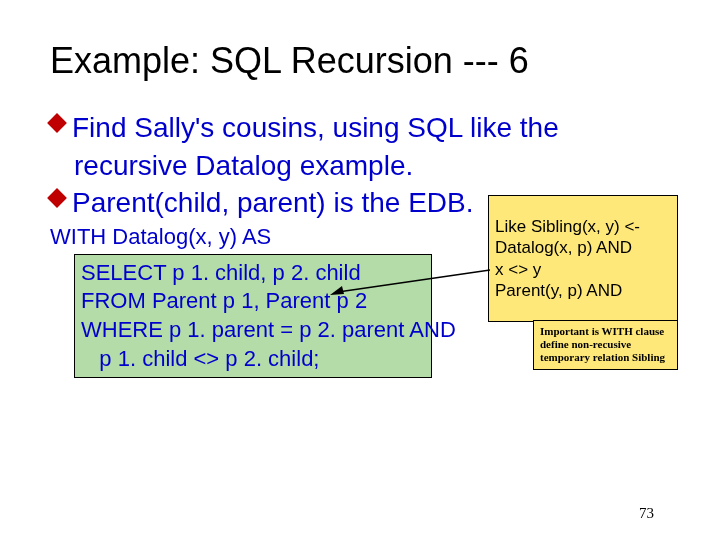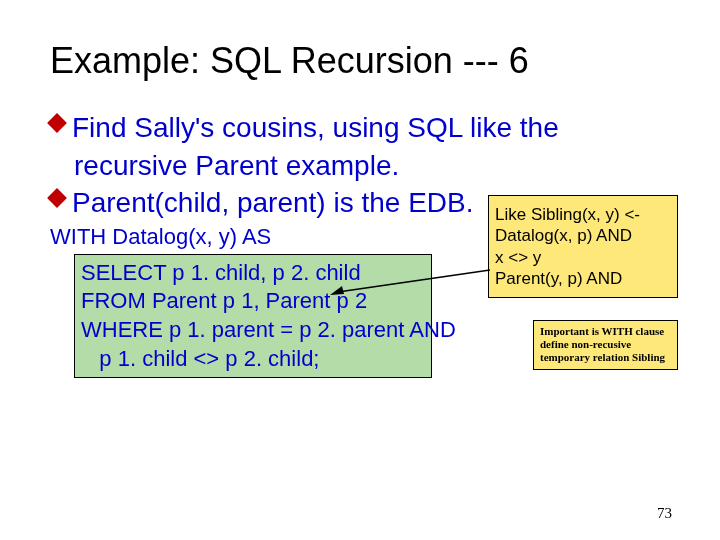--- a/index.html
+++ b/index.html
@@ -69,21 +69,21 @@
     line-height: 1.3;
     margin-left: 0;
   }
   .callout1 {
     position: absolute;
     top: 195px;
     right: 42px;
     width: 190px;
     background: #fee87a;
     border: 1px solid #000;
-    padding: 8px 6px;
+    padding: 20px 6px;
     font-size: 17px;
     color: #000;
     line-height: 1.25;
   }
   .callout2 {
     position: absolute;
     top: 320px;
     right: 42px;
     width: 145px;
     background: #fee87a;
@@ -91,21 +91,21 @@
     padding: 4px 6px;
     font-family: "Times New Roman", serif;
     font-size: 11px;
     font-weight: bold;
     color: #000;
     line-height: 1.2;
   }
   .pagenum {
     position: absolute;
     bottom: 18px;
-    right: 48px;
+    right: 66px;
     font-size: 15px;
     color: #000;
     font-family: "Times New Roman", serif;
   }
   svg.arrow {
     position: absolute;
     pointer-events: none;
   }
 </style>
 </head>
@@ -114,21 +114,21 @@
 <div class="slide">
 
   <h1 class="title">Example: SQL Recursion --- 6</h1>
 
   <div class="content">
 
     <div class="bullet-line">
       <div class="bullet-diamond"></div>
       <div class="body-text">Find Sally's cousins, using SQL like the</div>
     </div>
-    <div class="body-text indent-line">recursive Parent example.</div>
+    <div class="body-text indent-line">recursive Datalog example.</div>
 
     <div class="bullet-line">
       <div class="bullet-diamond"></div>
       <div class="body-text">Parent(child, parent) is the EDB.</div>
     </div>
 
     <div class="with-line">WITH Datalog(x, y) AS</div>
 
     <div class="code-block">
       <div class="code-line">SELECT p 1. child, p 2. child</div>

